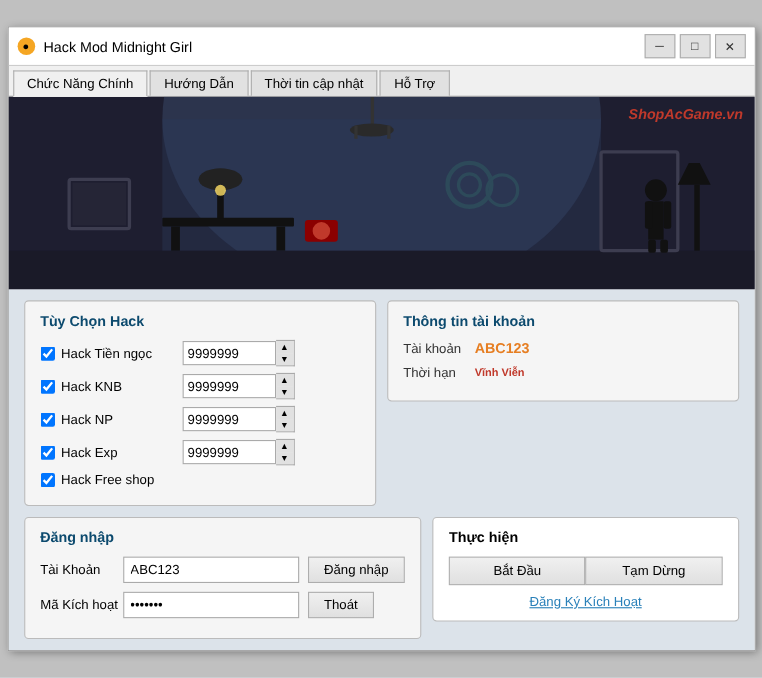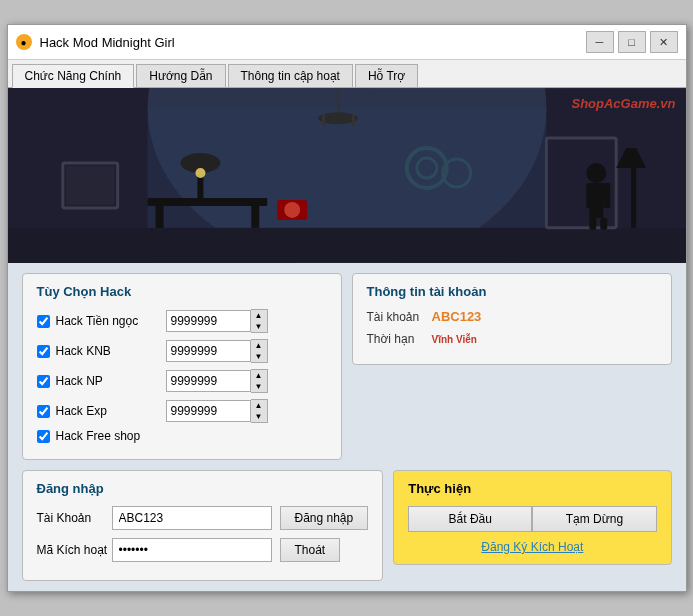--- a/index.html
+++ b/index.html
@@ -234,21 +234,21 @@
       height: 24px;
       border: 1px solid #adadad;
       background: linear-gradient(to bottom, #f0f0f0, #e0e0e0);
       cursor: pointer;
       font-size: 12px;
       color: #000;
       white-space: nowrap;
     }
 
     .action-section {
-      background: #fde047;
+      background: #ffffff;
       border: 1px solid #bbb;
       border-radius: 4px;
       padding: 10px 14px;
     }
     .action-title {
       font-size: 13px;
       font-weight: bold;
       color: #000;
       margin-bottom: 10px;
     }
@@ -299,21 +299,21 @@
   </div>
 
   <div class="tab-bar">
     <div class="tab active">
       <span>Chức Năng Chính</span>
     </div>
     <div class="tab">
       <span>Hướng Dẫn</span>
     </div>
     <div class="tab">
-      <span>Thông tin cập hoạt</span>
+      <span>Thời tin cập nhật</span>
     </div>
     <div class="tab">
       <span>Hỗ Trợ</span>
     </div>
   </div>
 
   <div class="game-banner">
     <svg class="banner-scene" viewBox="0 0 680 175" xmlns="http://www.w3.org/2000/svg">
 
       <rect width="680" height="175" fill="#1e1e30"></rect>

